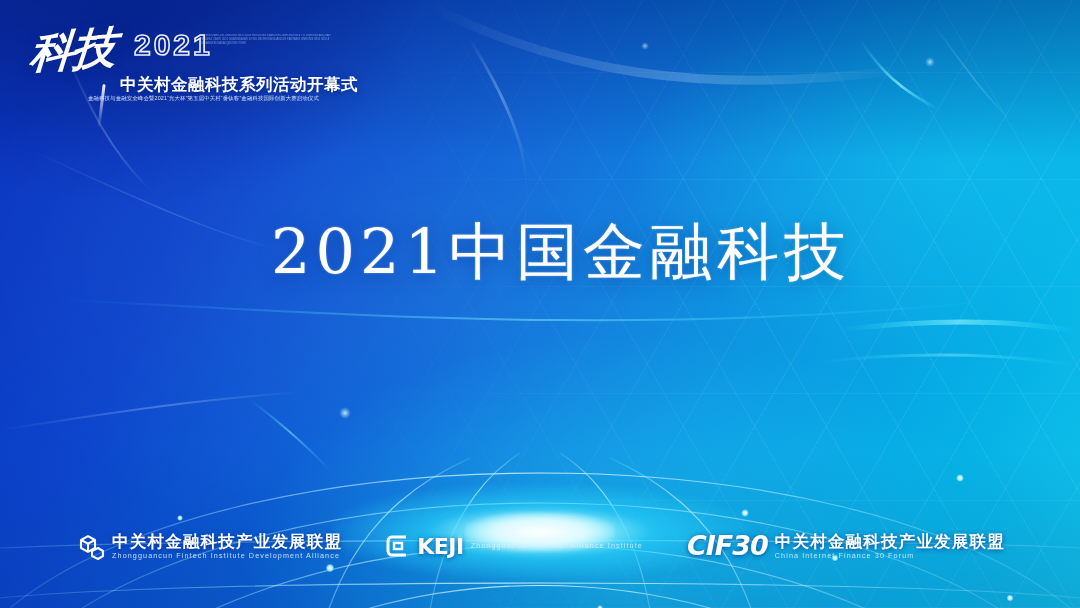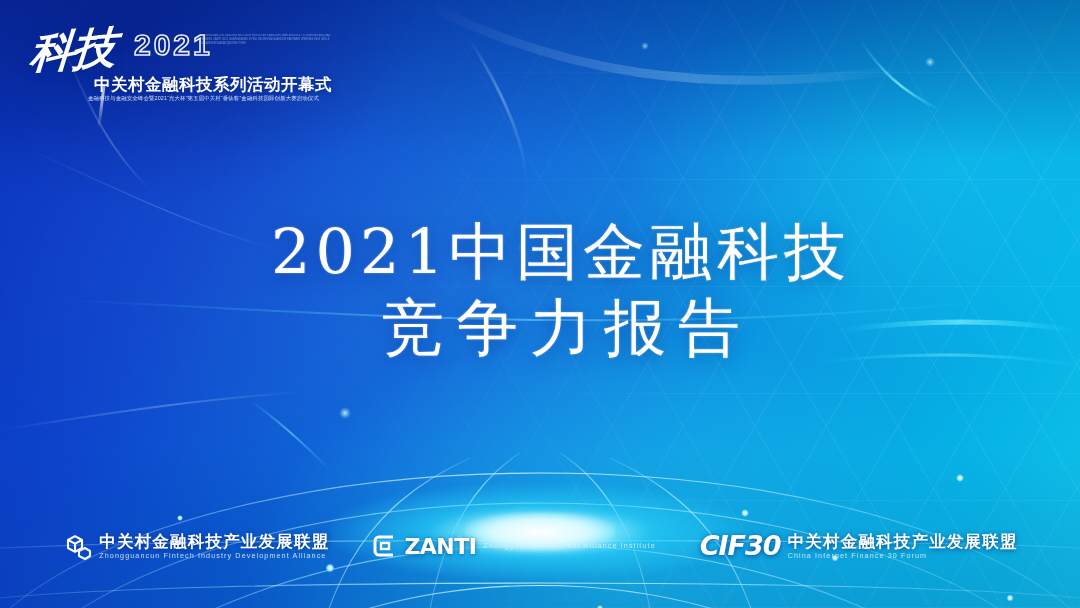--- a/index.html
+++ b/index.html
@@ -64,21 +64,21 @@
     letter-spacing:3px; color:transparent;
     -webkit-text-stroke:1.6px rgba(255,255,255,.92);
     font-family:Liberation Sans, sans-serif;
   }
   .pinyin-micro {
     position:absolute; left:178px; top:12px; width:140px;
     font-size:2.6px; line-height:3.8px; color:rgba(200,225,255,.55);
     letter-spacing:.1px; white-space:normal; overflow:hidden; height:14px;
   }
   .banner-main {
-    position:absolute; left:72px; top:52px; font-size:16.5px; font-weight:700; color:#fff;
+    position:absolute; left:98px; top:52px; font-size:16.5px; font-weight:700; color:#fff;
     letter-spacing:.5px; white-space:nowrap; text-shadow:0 1px 6px rgba(0,30,120,.8);
   }
   .banner-sub {
     position:absolute; left:66px; top:73px; font-size:5.4px; color:rgba(225,240,255,.92);
     letter-spacing:.15px; white-space:nowrap;
   }
   .banner-stroke {
     position:absolute; left:78px; top:62px; width:3px; height:44px; transform:rotate(7deg);
     background:linear-gradient(to bottom, rgba(255,255,255,.95), rgba(255,255,255,0));
     border-radius:2px;
@@ -208,48 +208,47 @@
     <div class="brush">科技</div>
     <div class="year2021">2021</div>
     <div class="pinyin-micro">ZHONGGUANCUN JINRONG KEJI XILIE HUODONG KAIMUSHI JINRONG KEJI YU JINRONG ANQUAN FENGHUI ZANTI 2021 GUANGDA BEI DI WU JIE ZHONGGUANCUN FANTAIKE JINRONG KEJI GUOJI CHUANGXIN DASAI QIDONG YISHI</div>
     <div class="banner-stroke"></div>
     <div class="banner-main">中关村金融科技系列活动开幕式</div>
     <div class="banner-sub">金融科技与金融安全峰会暨2021“光大杯”第五届中关村“番钛客”金融科技国际创新大赛启动仪式</div>
   </div>
 
   <div class="title-wrap">
     <div class="title-line">2021中国金融科技</div>
-    <div class="title-line l2">竞争力报告</div>
   </div>
 
   <div class="logo-row">
 
     <div class="logo">
       <svg class="logo-mark" width="30" height="30" viewBox="0 0 30 30">
         <g fill="none" stroke="#ffffff" stroke-width="2.1" stroke-linejoin="round">
           <path d="M6,9 L13,5.2 L20,9 L20,17 L13,20.8 L6,17 Z"></path>
           <path d="M13,12.6 L13,20.8"></path>
           <path d="M6,9 L13,12.6 L20,9"></path>
         </g>
         <g fill="none" stroke="#ffffff" stroke-width="2.1" stroke-linejoin="round" opacity=".95">
           <path d="M17,20 L23,17 L28,20 L28,25 L23,28 L17,25 Z"></path>
         </g>
       </svg>
       <div class="logo-word">
         <div class="logo-cn">中关村金融科技产业发展联盟</div>
-        <div class="logo-en">Zhongguancun Fintech Industry Development Alliance</div>
+        <div class="logo-en">Zhongguancun Fintech Institute Development Alliance</div>
       </div>
     </div>
 
     <div class="logo">
       <svg class="logo-mark" width="24" height="26" viewBox="0 0 24 26">
         <path d="M20,4 L6,4 A4,4 0 0 0 2,8 L2,18 A4,4 0 0 0 6,22 L20,22" fill="none" stroke="#fff" stroke-width="3"></path>
         <rect x="8" y="10" width="8" height="6" fill="none" stroke="#fff" stroke-width="2.4"></rect>
       </svg>
-      <div class="zifi-mark">ZANTI</div>
+      <div class="zifi-mark">KEJI</div>
       <div class="logo-word">
         <div class="logo-en">Zhongguancun Internet Alliance Institute</div>
       </div>
     </div>
 
     <div class="logo">
       <div class="cif30-mark">CIF30</div>
       <div class="logo-word">
         <div class="logo-cn">中关村金融科技产业发展联盟</div>
         <div class="logo-en">China Internet Finance 30 Forum</div>

